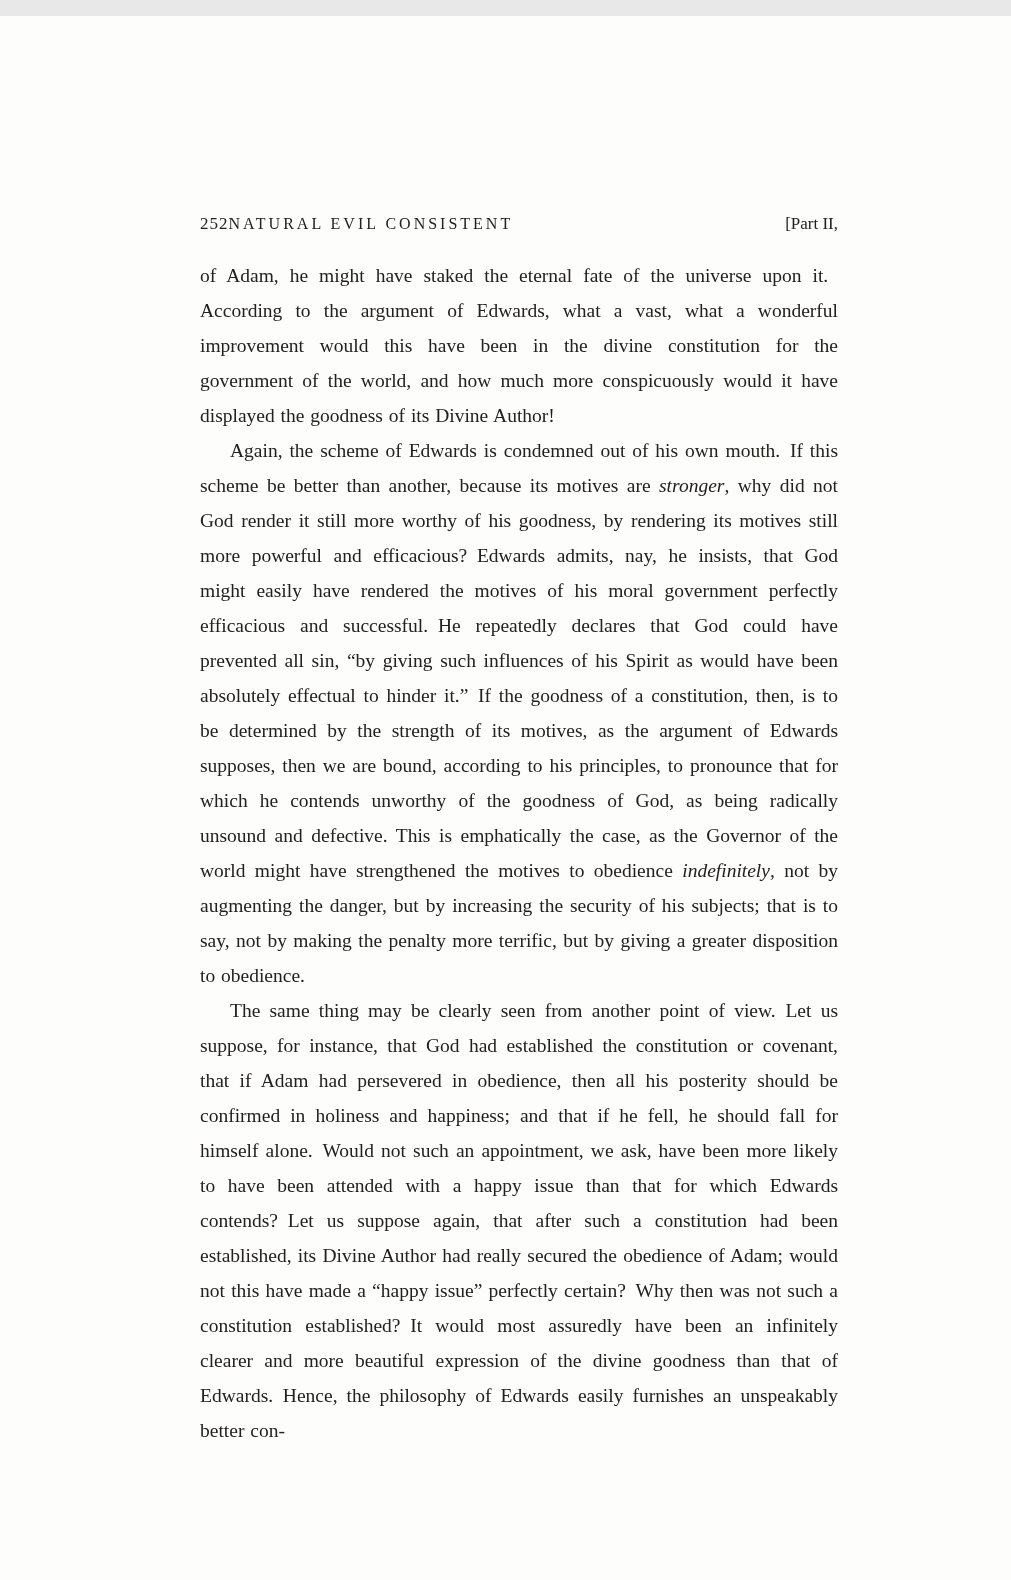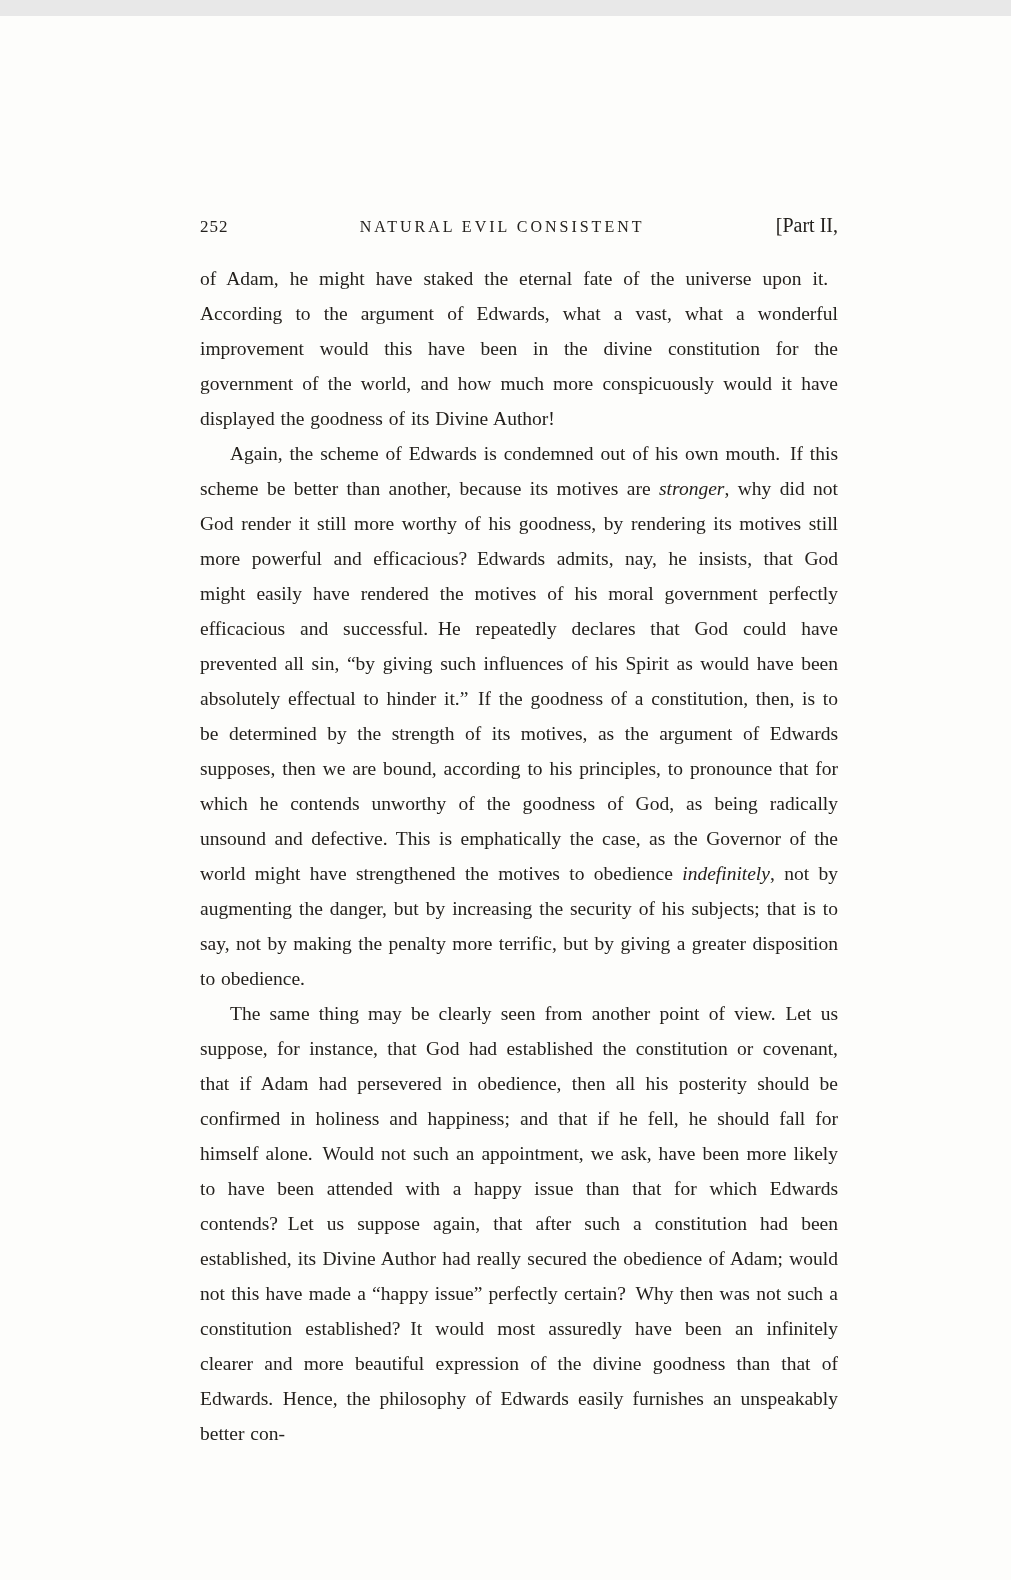--- a/index.html
+++ b/index.html
@@ -29,25 +29,25 @@
     align-items: baseline;
     margin-bottom: 24px;
   }
   .page-number {
     font-size: 17px;
     letter-spacing: 1px;
   }
   .running-title {
     font-size: 16px;
     letter-spacing: 3px;
-    text-align: center;
+    text-align: left;
     flex: 1;
   }
   .part-label {
-    font-size: 20px;
+    font-size: 17px;
     text-align: right;
   }
   .body-text p {
     margin: 0;
     font-size: 19.5px;
     line-height: 35px;
     text-align: justify;
     text-indent: 0;
     word-spacing: 1px;
   }

